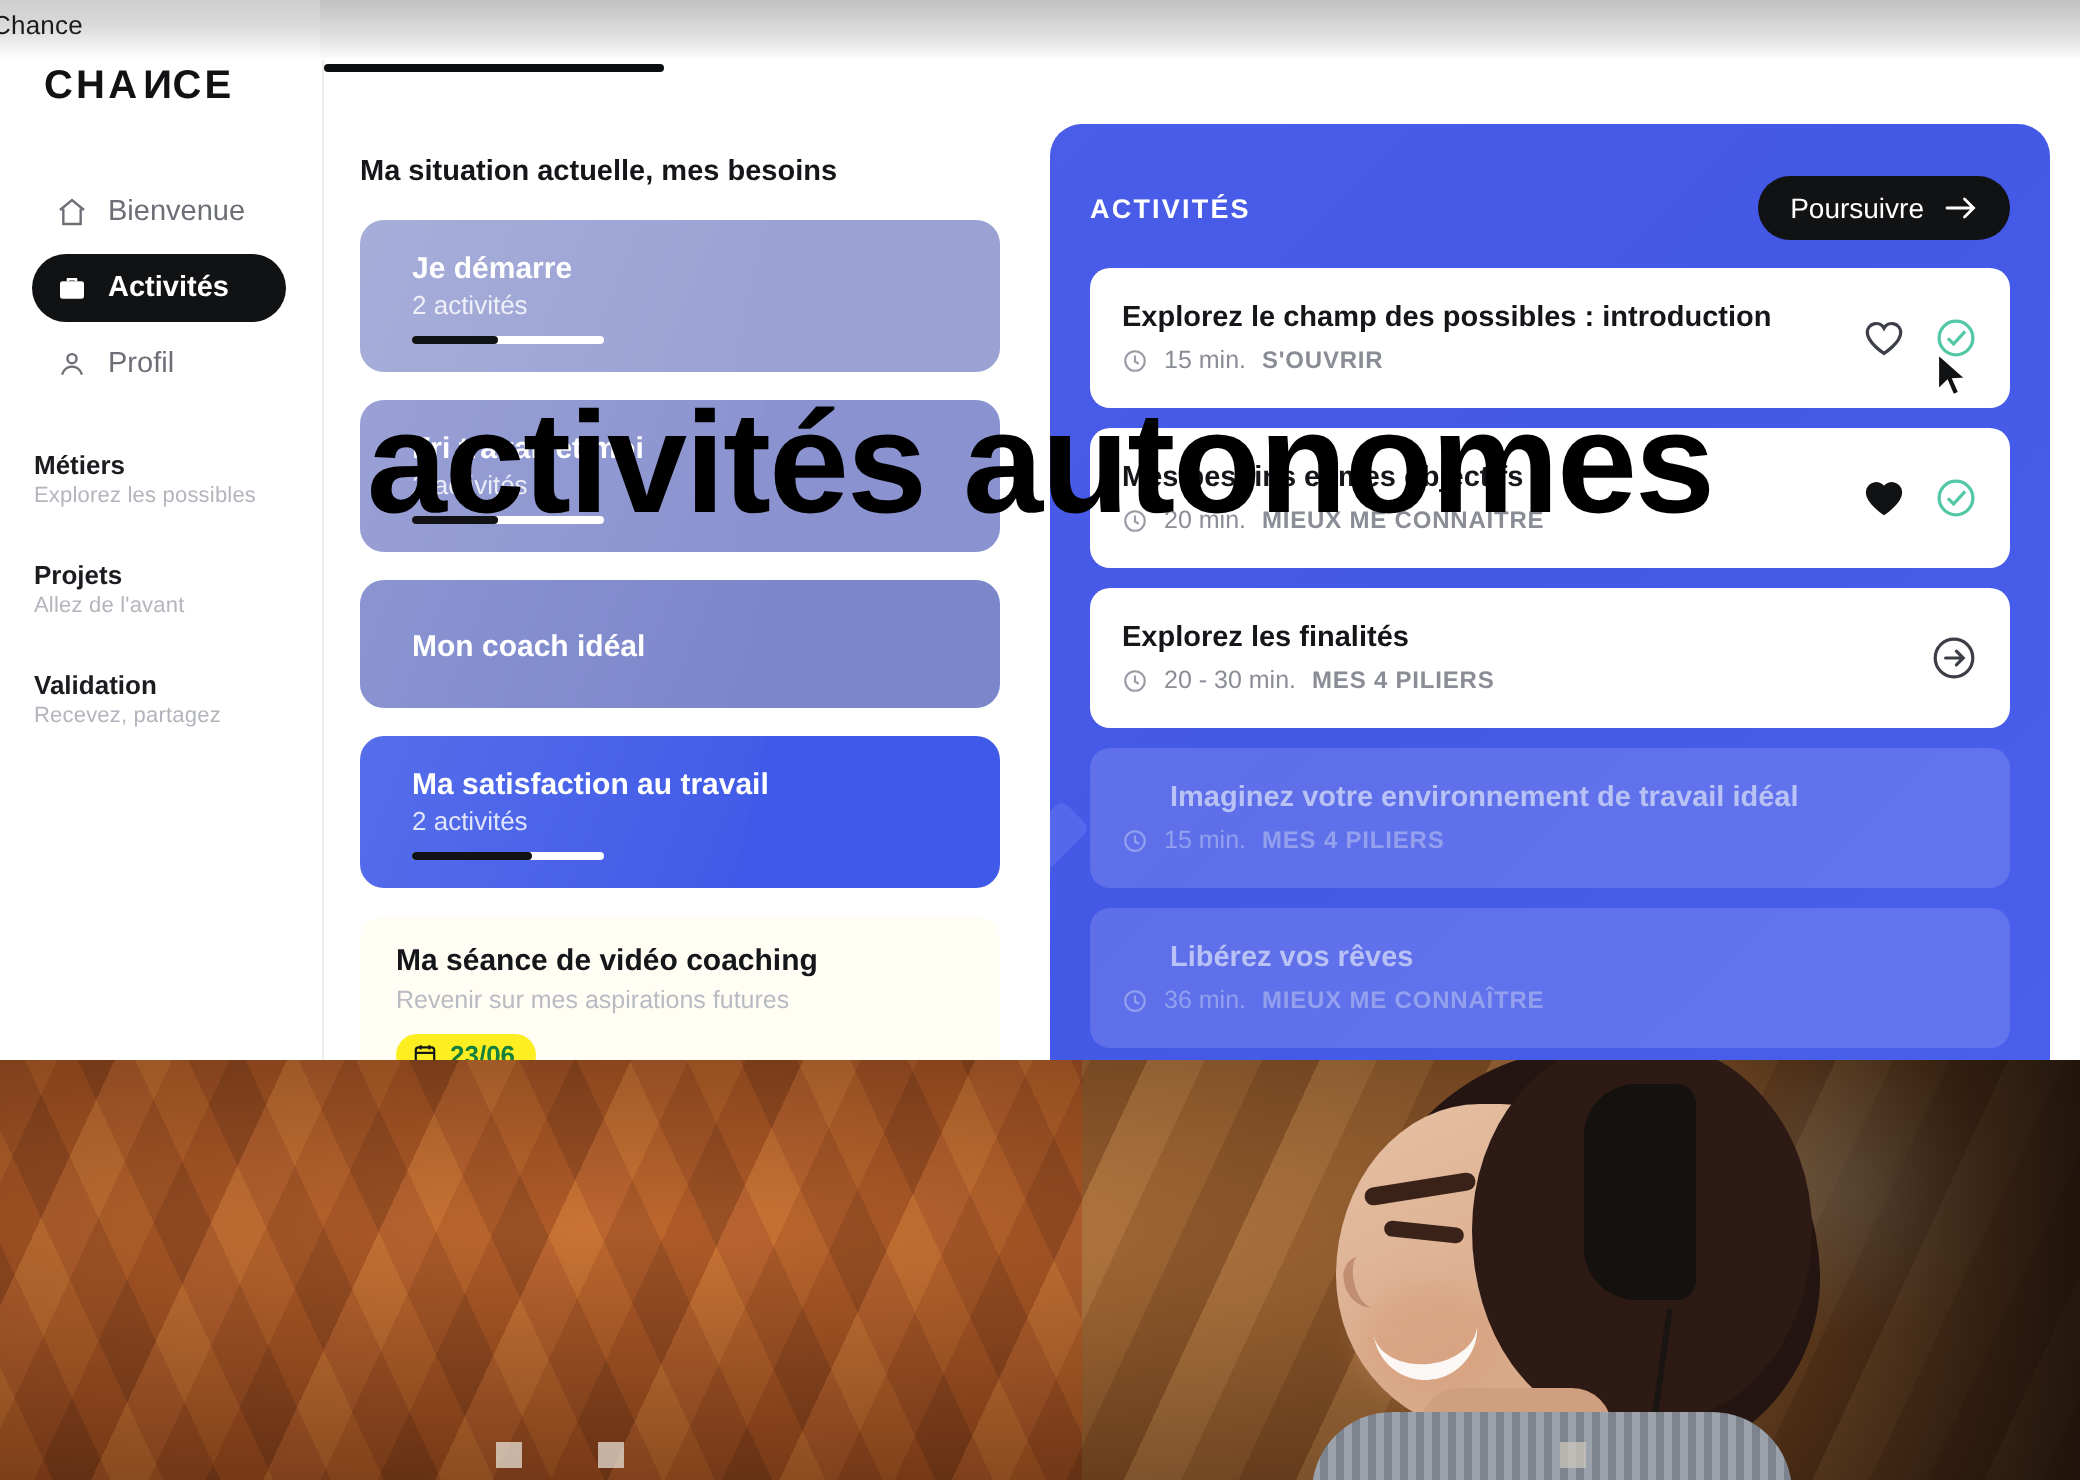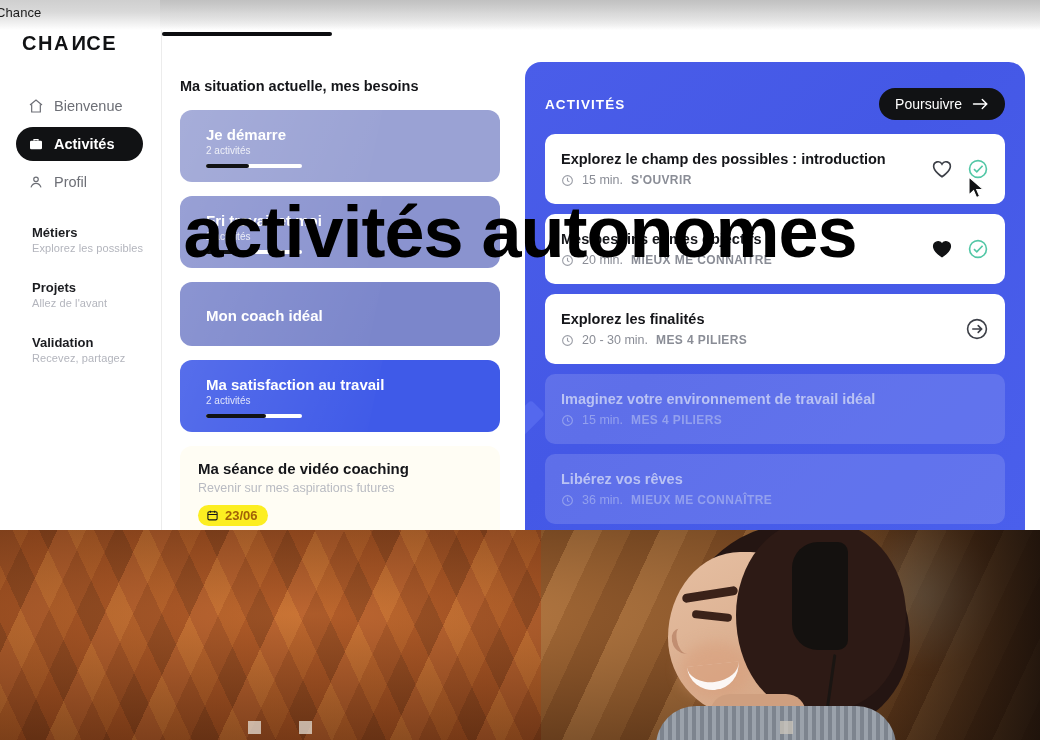--- a/index.html
+++ b/index.html
@@ -46,21 +46,21 @@
   .brand .flip { display: inline-block; transform: scaleX(-1); }
 
   .nav-item {
     display: flex; align-items: center; gap: 10px;
     height: 34px; margin: 4px 18px 4px 16px; padding: 0 12px;
     border-radius: 17px; color: #6d6f76; font-size: 14.5px;
   }
   .nav-item.active { background: #111214; color: #ffffff; font-weight: 600; }
   .nav-ico { width: 16px; height: 16px; display: block; flex: none; }
 
-  .sb-group { padding-left: 32px; margin-top: 26px; }
+  .sb-group { padding-left: 17px; margin-top: 26px; }
   .sb-group:first-of-type { margin-top: 72px; }
   .sb-g-title { font-size: 13px; font-weight: bold; color: #1b1c20; }
   .sb-g-sub { font-size: 11px; color: #b3b5bd; margin-top: 2px; letter-spacing: .1px; }
 
   
   .tabs {
     position: absolute; left: 162px; top: 0; width: 878px; height: 40px;
     display: flex; align-items: flex-start; z-index: 20;
   }
   .tab {
@@ -82,37 +82,37 @@
   .theme-card {
     position: relative; border-radius: 12px; padding: 16px 26px 14px;
     color: #ffffff; margin-bottom: 14px; overflow: hidden;
   }
   .theme-card .sheen {
     position: absolute; left: -20%; top: -60%; width: 80%; height: 220%;
     background: linear-gradient(100deg, rgba(255,255,255,.16), rgba(255,255,255,0));
     transform: rotate(12deg); pointer-events: none;
   }
   .tc-title { font-size: 15px; font-weight: bold; position: relative; }
-  .tc-sub { font-size: 10px; opacity: .82; margin-top: 2px; position: relative; }
+  .tc-sub { font-size: 13px; opacity: .82; margin-top: 2px; position: relative; }
   .tc-bar {
     position: relative; margin-top: 8px; width: 96px; height: 4px;
     border-radius: 2px; background: #ffffff;
   }
   .tc-bar > i { display: block; height: 4px; border-radius: 2px; background: #111214; }
 
   .video-card {
     background: #fffdf4; border-radius: 12px; padding: 14px 18px 16px;
     margin-top: 2px;
   }
   .vc-title { font-size: 15px; font-weight: bold; color: #15161a; }
   .vc-sub { font-size: 12.5px; color: #b9bbc2; margin-top: 4px; }
   .vc-date {
     display: inline-flex; align-items: center; gap: 6px;
     background: #fcee21; border-radius: 11px; padding: 3px 10px 3px 8px;
-    margin-top: 10px; font-size: 13px; font-weight: bold; color: #a16207;
+    margin-top: 10px; font-size: 13px; font-weight: bold; color: #15803d;
   }
 
   
   .panel {
     position: absolute; left: 363px; top: 22px; width: 500px; height: 468px;
     background: linear-gradient(135deg, #4a5de9 0%, #4458e6 45%, #4a5fec 100%);
     border-radius: 16px 16px 0 0; padding: 26px 20px 0; overflow: hidden;
   }
   .panel .notch {
     position: absolute; left: -9px; top: 340px; width: 20px; height: 34px;
@@ -127,21 +127,21 @@
     font-family: inherit; cursor: pointer;
   }
 
   .act-row {
     position: relative; background: #ffffff; border-radius: 10px;
     padding: 13px 16px; margin-bottom: 10px; min-height: 70px;
     display: flex; align-items: center; justify-content: space-between; gap: 10px;
   }
   .act-row.ghost { background: rgba(255,255,255,.14); }
   .act-title { font-size: 14.5px; font-weight: bold; color: #15161a; }
-  .act-row.ghost .act-title { color: #b9c2f4; }
+  .act-row.ghost .act-title { color: #b9c2f4; margin-left: 24px; }
   .act-meta { display: flex; align-items: center; gap: 8px; margin-top: 6px; }
   .act-dur { font-size: 12.5px; color: #8a8d96; }
   .act-tag { font-size: 12px; font-weight: bold; letter-spacing: .4px; color: #8a8d96; }
   .act-row.ghost .act-dur, .act-row.ghost .act-tag { color: #93a0ee; }
   .act-actions { display: flex; align-items: center; gap: 14px; flex: none; }
 
   
   .caption {
     position: absolute; left: 0; top: 196px; width: 1040px;
     text-align: center; font-size: 72px; font-weight: bold;

